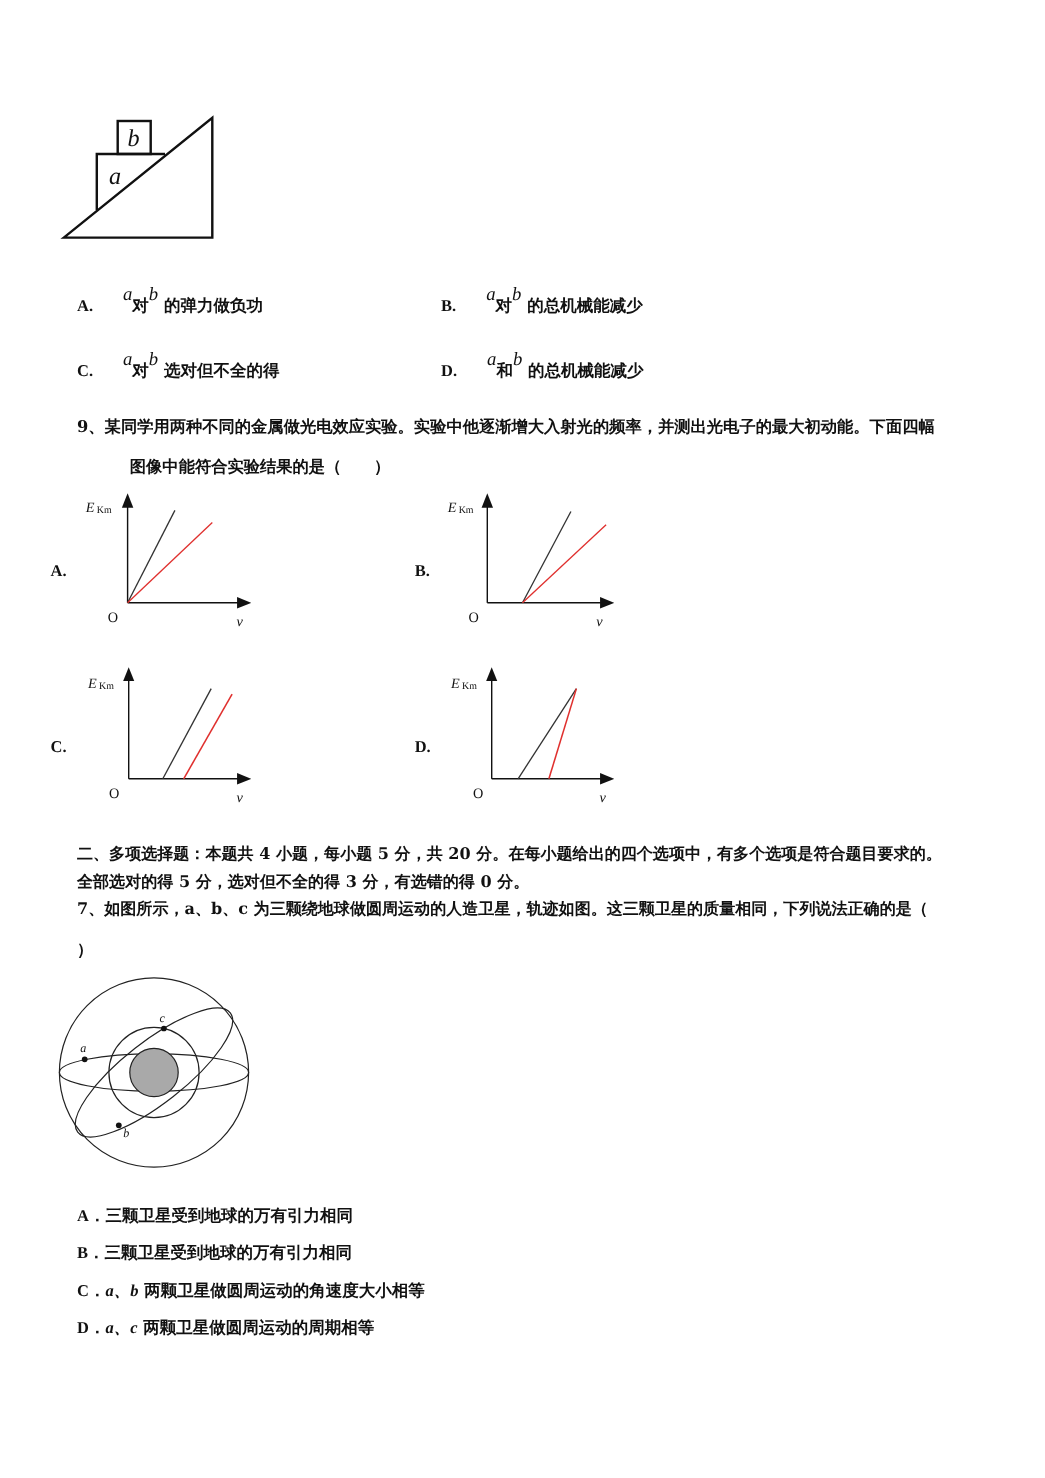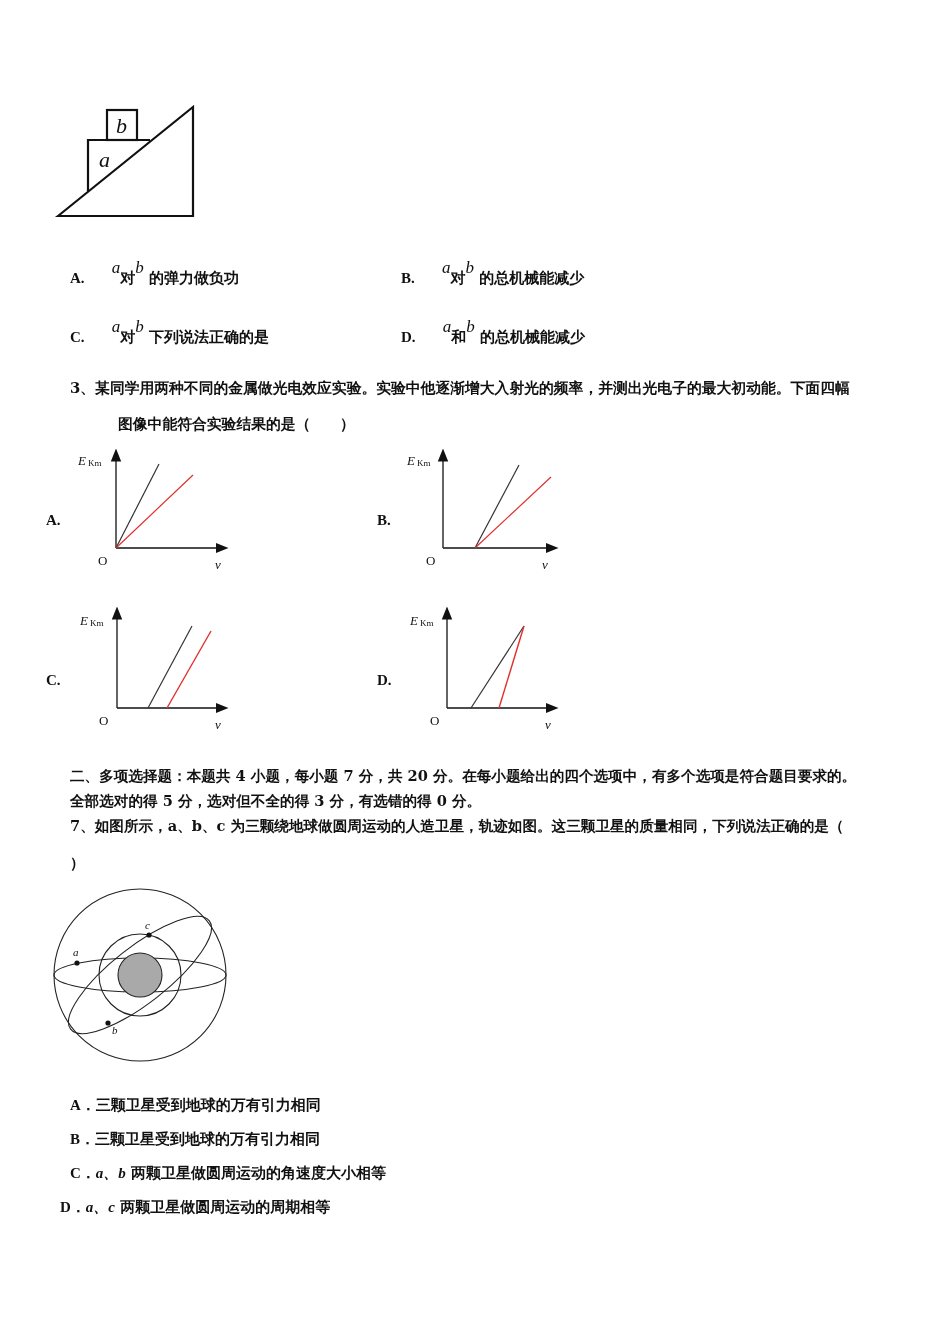--- a/index.html
+++ b/index.html
@@ -31,29 +31,29 @@
   <span>的弹力做负功</span>
 </div>
 <div class="abs txt" style="left:377px;top:268px;">
   <span class="lbl">B.</span>
   <span style="display:inline-block;width:22px;"></span><span class="it sup">a</span><span>对</span><span class="it sup">b</span>
   <span>的总机械能减少</span>
 </div>
 <div class="abs txt" style="left:46px;top:327px;">
   <span class="lbl">C.</span>
   <span style="display:inline-block;width:22px;"></span><span class="it sup">a</span><span>对</span><span class="it sup">b</span>
-  <span>下列说法正确的是</span>
+  <span>选对但不全的得</span>
 </div>
 <div class="abs txt" style="left:377px;top:327px;">
   <span class="lbl">D.</span>
   <span style="display:inline-block;width:22px;"></span><span class="it sup">a</span><span>和</span><span class="it sup">b</span>
   <span>的总机械能减少</span>
 </div>
 
-<div class="abs txt" style="left:46px;top:379px;font-size:14.8px;">3、某同学用两种不同的金属做光电效应实验。实验中他逐渐增大入射光的频率，并测出光电子的最大初动能。下面四幅</div>
+<div class="abs txt" style="left:46px;top:379px;font-size:14.8px;">9、某同学用两种不同的金属做光电效应实验。实验中他逐渐增大入射光的频率，并测出光电子的最大初动能。下面四幅</div>
 <div class="abs txt" style="left:46px;top:415px;font-size:14.8px;padding-left:48px;">图像中能符合实验结果的是（　　）</div>
 
 <div class="abs lbl" style="left:46px;top:512px;">A.</div>
 <svg style="left:70px;top:445px;" width="170" height="130" viewBox="0 0 170 130">
   <defs>
       <marker id="ah" markerWidth="10" markerHeight="10" refX="5" refY="5" orient="auto">
         <path d="M0,1 L10,5 L0,9 Z" fill="#111"></path>
       </marker>
     </defs>
   <line x1="46" y1="103" x2="46" y2="10" stroke="#111" stroke-width="1.3" marker-end="url(#ah)"></line>
@@ -95,21 +95,21 @@
   <line x1="47" y1="103" x2="47" y2="8" stroke="#111" stroke-width="1.3" marker-end="url(#ah)"></line>
   <line x1="47" y1="103" x2="152" y2="103" stroke="#111" stroke-width="1.3" marker-end="url(#ah)"></line>
   <line x1="71" y1="103" x2="124" y2="21" stroke="#333" stroke-width="1.2"></line>
   <line x1="99" y1="103" x2="124" y2="21" stroke="#e0302e" stroke-width="1.4"></line>
   <text class="axis-lbl" x="10" y="20" font-style="italic">E</text>
   <text class="axis-sub" x="20" y="21">Km</text>
   <text class="axis-lbl" x="30" y="120">O</text>
   <text class="axis-lbl" x="145" y="124" font-style="italic">ν</text>
 </svg>
 
-<div class="abs txt" style="left:46px;top:767px;font-size:14.6px;">二、多项选择题：本题共 4 小题，每小题 7 分，共 20 分。在每小题给出的四个选项中，有多个选项是符合题目要求的。</div>
+<div class="abs txt" style="left:46px;top:767px;font-size:14.6px;">二、多项选择题：本题共 4 小题，每小题 5 分，共 20 分。在每小题给出的四个选项中，有多个选项是符合题目要求的。</div>
 <div class="abs txt" style="left:46px;top:792px;font-size:14.6px;text-align:center;">全部选对的得 5 分，选对但不全的得 3 分，有选错的得 0 分。</div>
 
 <div class="abs txt" style="left:46px;top:817px;font-size:14.6px;">7、如图所示，a、b、c 为三颗绕地球做圆周运动的人造卫星，轨迹如图。这三颗卫星的质量相同，下列说法正确的是（</div>
 <div class="abs txt" style="left:46px;top:854px;font-size:14.6px;">）</div>
 
 <svg style="left:45px;top:880px;" width="200" height="190" viewBox="0 0 200 190">
   <circle cx="95" cy="95" r="86" fill="none" stroke="#222" stroke-width="1.1"></circle>
   <ellipse cx="95" cy="95" rx="86" ry="17" fill="none" stroke="#222" stroke-width="1.1"></ellipse>
   <circle cx="95" cy="95" r="41" fill="none" stroke="#222" stroke-width="1.1"></circle>
   <ellipse cx="95" cy="95" rx="88" ry="28" transform="rotate(-38 95 95)" fill="none" stroke="#222" stroke-width="1.1"></ellipse>
@@ -124,15 +124,15 @@
 
 <div class="abs txt" style="left:46px;top:1096px;">
   <span class="lbl">A．</span><span>三颗卫星受到地球的万有引力相同</span>
 </div>
 <div class="abs txt" style="left:46px;top:1130px;">
   <span class="lbl">B．</span><span>三颗卫星受到地球的万有引力相同</span>
 </div>
 <div class="abs txt" style="left:46px;top:1164px;">
   <span class="lbl">C．</span><span class="it" style="font-weight:bold;font-size:15px;">a、b</span><span> 两颗卫星做圆周运动的角速度大小相等</span>
 </div>
-<div class="abs txt" style="left:36px;top:1198px;">
+<div class="abs txt" style="left:46px;top:1198px;">
   <span class="lbl">D．</span><span class="it" style="font-weight:bold;font-size:15px;">a、c</span><span> 两颗卫星做圆周运动的周期相等</span>
 </div>
 
 </body></html>

